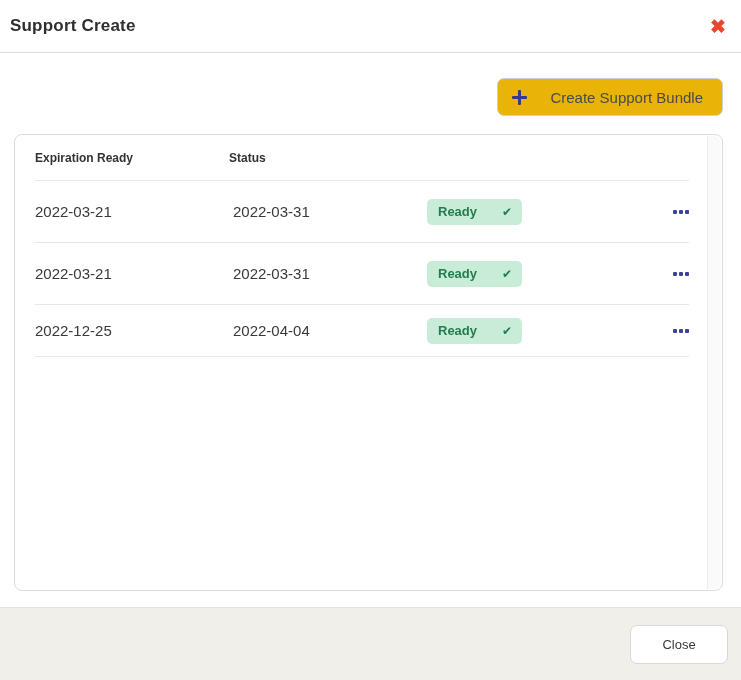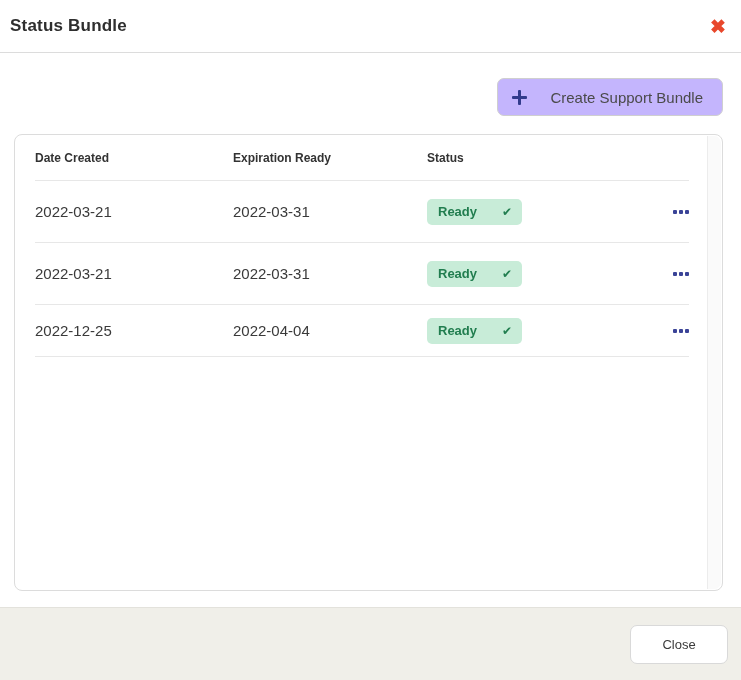--- a/index.html
+++ b/index.html
@@ -43,21 +43,21 @@
     padding: 25px 18px 16px 14px;
     background: #ffffff;
   }
   .toolbar-row {
     display: flex; justify-content: flex-end;
     margin-bottom: 18px;
   }
   .create-btn {
     display: inline-flex; align-items: center; gap: 23px;
     height: 38px; padding: 0 19px 0 14px;
-    background: #c4b5fd;
+    background: #eab308;
     border: 1px solid #cfcfcf; border-radius: 7px;
     font-family: inherit; font-size: 15px; color: #4a4a4a;
     cursor: pointer;
   }
   .plus-icon {
     position: relative; width: 15px; height: 15px; display: inline-block;
   }
   .plus-icon::before, .plus-icon::after {
     content: ""; position: absolute; background: #323b8c; border-radius: 1px;
   }
@@ -121,41 +121,40 @@
     font-family: inherit; font-size: 13px; color: #3a3a3a;
     cursor: pointer;
   }
 </style>
 </head>
 <body>
 
 <div class="modal">
 
   <div class="modal-header">
-    <div class="modal-title">Status Bundle</div>
+    <div class="modal-title">Support Create</div>
     <button class="close-btn">
       <span class="close-x">✖</span>
     </button>
   </div>
 
   <div class="modal-body">
 
     <div class="toolbar-row">
       <button class="create-btn">
         <span class="plus-icon"></span>
         <span>Create Support Bundle</span>
       </button>
     </div>
 
     <div class="table-card">
       <div class="table-scrollbar"></div>
       <div class="table-scroll">
 
         <div class="thead">
-          <div class="hcell col-date">Date Created</div>
           <div class="hcell col-exp">Expiration Ready</div>
           <div class="hcell col-status">Status</div>
           <div class="hcell col-actions"></div>
         </div>
 
         <div class="trow">
           <div class="col-date">2022-03-21</div>
           <div class="col-exp">2022-03-31</div>
           <div class="col-status">
             <span class="status-badge">

